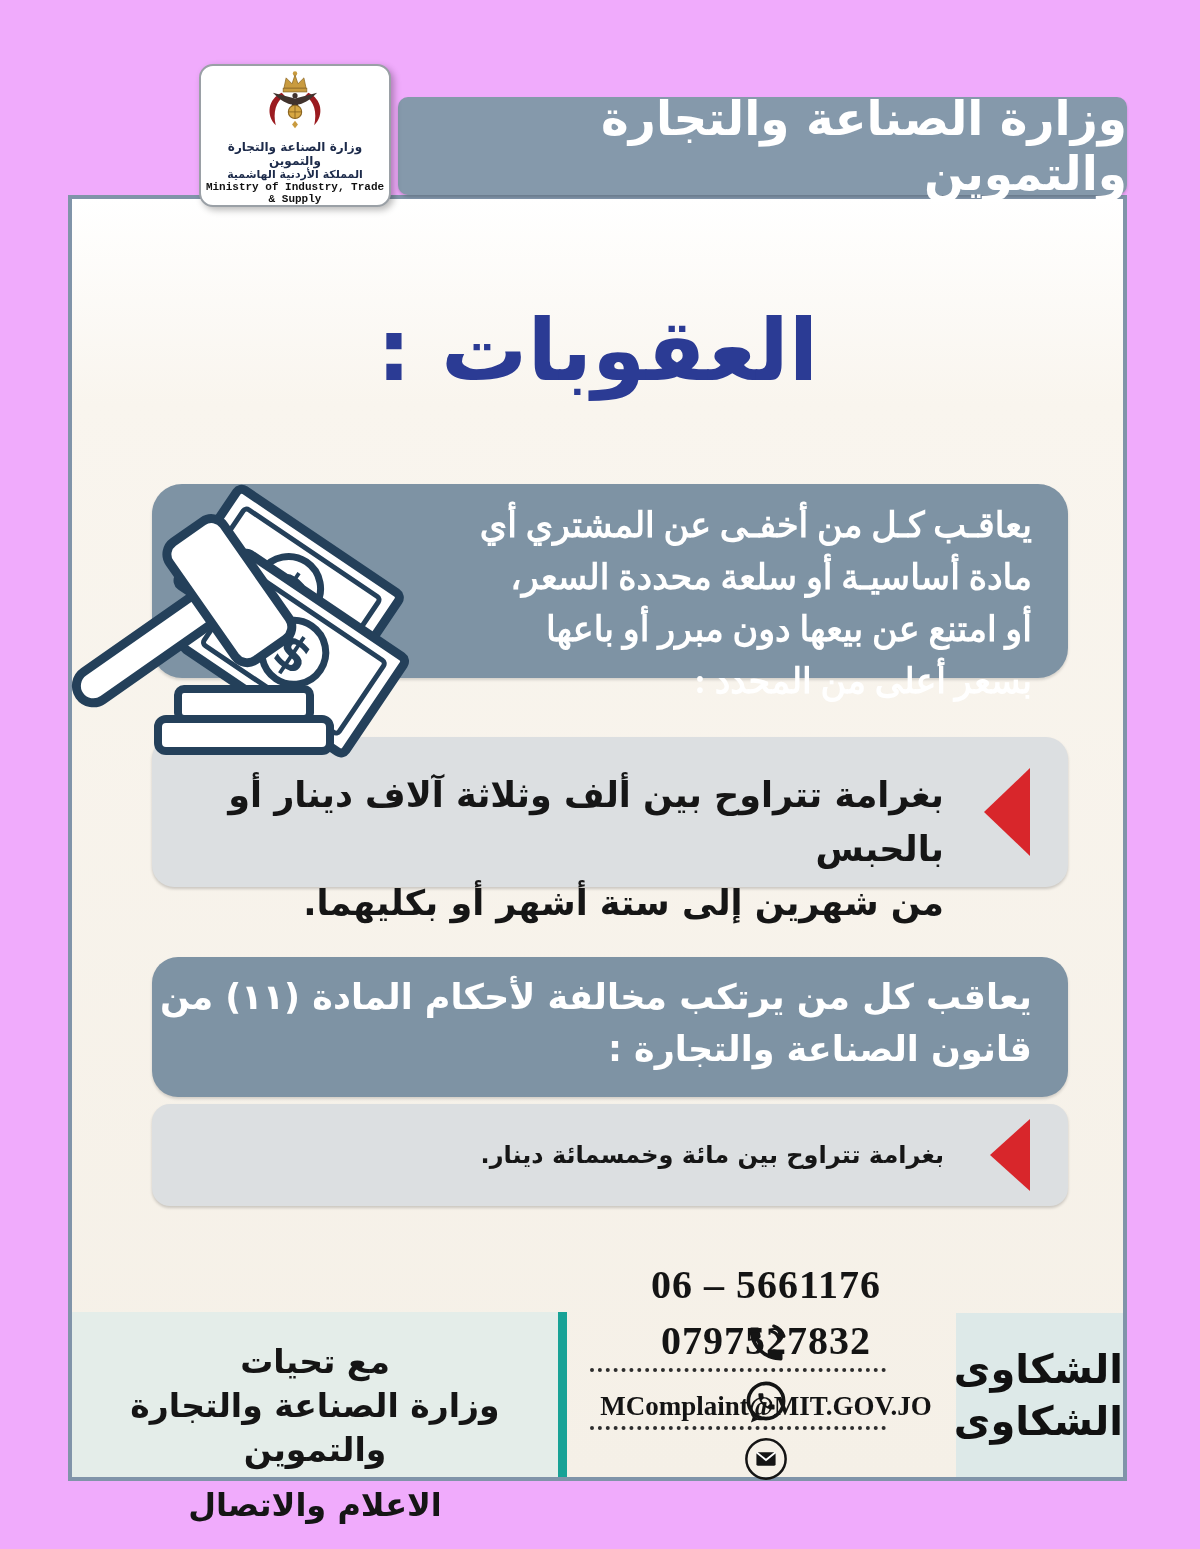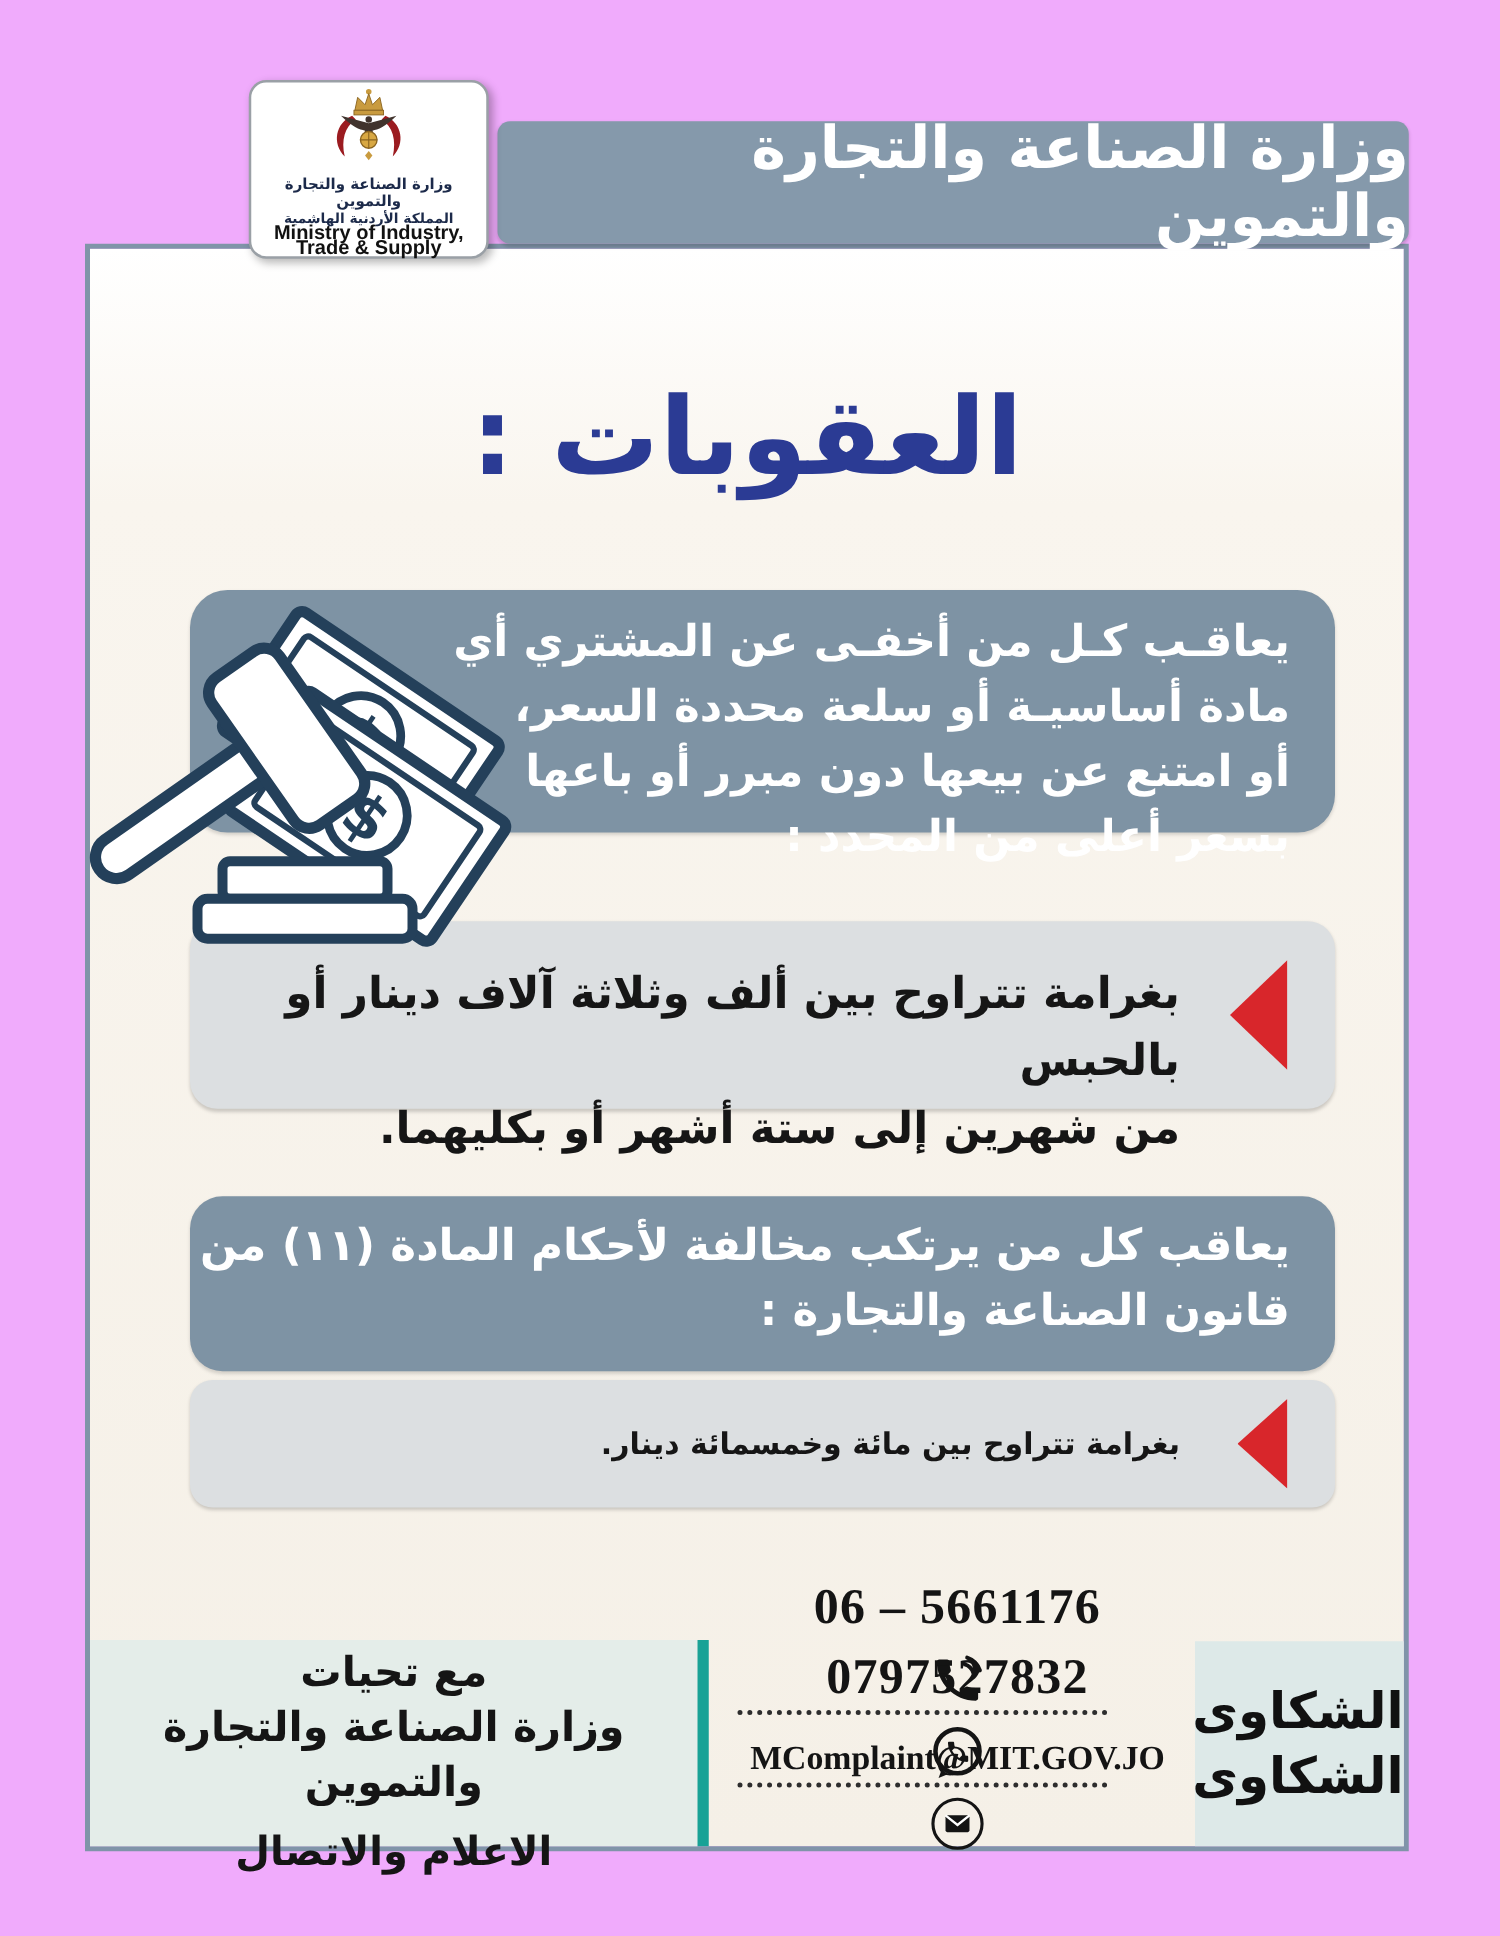--- a/index.html
+++ b/index.html
@@ -18,41 +18,41 @@
   
   .logo-box{
     position:absolute; left:199px; top:64px; width:192px; height:143px;
     background:#ffffff; border:2px solid #9aa0a6; border-radius:14px; z-index:6;
     box-shadow:3px 3px 7px rgba(0,0,0,.28);
     display:flex; flex-direction:column; align-items:center; padding-top:3px;
     text-align:center;
   }
   .logo-ar1{ font-size:12px; font-weight:bold; color:#1c2a4a; direction:rtl; line-height:14px; }
   .logo-ar2{ font-size:11px; font-weight:bold; color:#1c2a4a; direction:rtl; line-height:13px; }
-  .logo-en{ font-family:Liberation Sans, sans-serif; font-size:16px; font-weight:bold; color:#111; line-height:12px; }
+  .logo-en{ font-family:Liberation Mono, monospace; font-size:11px; font-weight:bold; color:#111; line-height:12px; }
 
   
   .frame{
     position:absolute; left:68px; top:195px; width:1059px; height:1286px;
     border:4px solid #8094a9;
     background:linear-gradient(180deg,#ffffff 0%, #f9f5ee 16%, #f5f0e7 100%);
   }
 
   .page-title{
     position:absolute; left:68px; top:268px; width:1059px;
     text-align:center; direction:rtl;
     color:#2b3b94; font-size:86px; font-weight:bold; z-index:2;margin-top:32px;
   }
 
   
   .box{ position:absolute; left:152px; width:916px; z-index:2; }
   .offense{ background:#7e93a4; box-shadow:0 2px 3px rgba(0,0,0,.15); }
   .penalty{ background:#dcdfe1; box-shadow:0 2px 3px rgba(0,0,0,.18); }
 
-  .box1{ top:472px; height:194px; border-radius:30px; }
+  .box1{ top:484px; height:194px; border-radius:30px;font-family:Liberation Serif, serif; }
   .box2{ top:737px; height:150px; border-radius:22px; }
   .box3{ top:957px; height:140px; border-radius:26px; }
   .box4{ top:1104px; height:102px; border-radius:18px; }
 
   .offense-text{
     position:absolute; right:36px; top:16px; direction:rtl; text-align:right;
     color:#ffffff; font-size:35px; font-weight:bold; line-height:52px;
   }
   .box3 .offense-text{ top:14px; }
   .penalty-text{
@@ -68,21 +68,21 @@
   }
   .box2 .tri{ right:38px; top:31px; width:46px; height:88px; }
   .box4 .tri{ right:38px; top:15px; width:40px; height:72px; }
 
   .gavel-art{ position:absolute; left:60px; top:476px; z-index:3; }
 
   
   .footer-credits{
     position:absolute; left:72px; top:1312px; width:486px; height:165px;
     background:#e4ede9; z-index:2; text-align:center; direction:rtl;
-    color:#151515; padding-top:4px;
+    color:#151515; padding-top:28px;
   }
   .credits-l1,.credits-l2{ font-size:33px; font-weight:bold; line-height:44px; }
   .credits-l3{ font-size:32px; font-weight:bold; line-height:50px; margin-top:8px; }
 
   .teal-strip{ position:absolute; left:558px; top:1312px; width:9px; height:165px; background:#18a296; z-index:2; }
 
   .contact-col{ position:absolute; left:580px; top:1316px; width:372px; height:160px; z-index:2; }
   .contact-row{ display:flex; align-items:center; justify-content:flex-end; gap:14px; height:50px;flex-direction:column; }
   .contact-value{
     font-family:"Liberation Serif", serif; font-weight:bold; color:#141414; font-size:40px;

